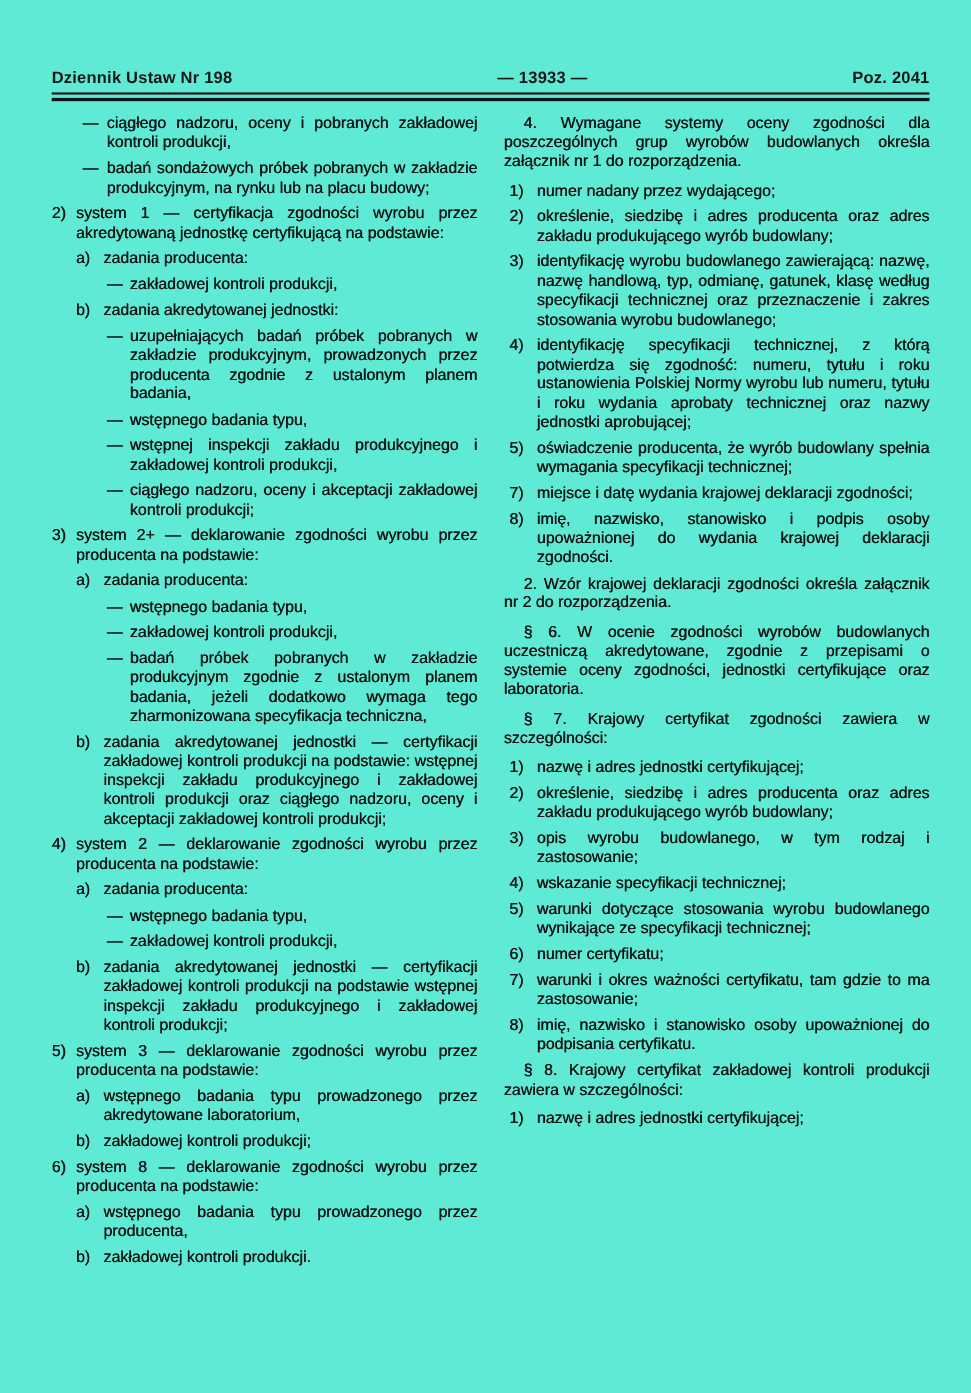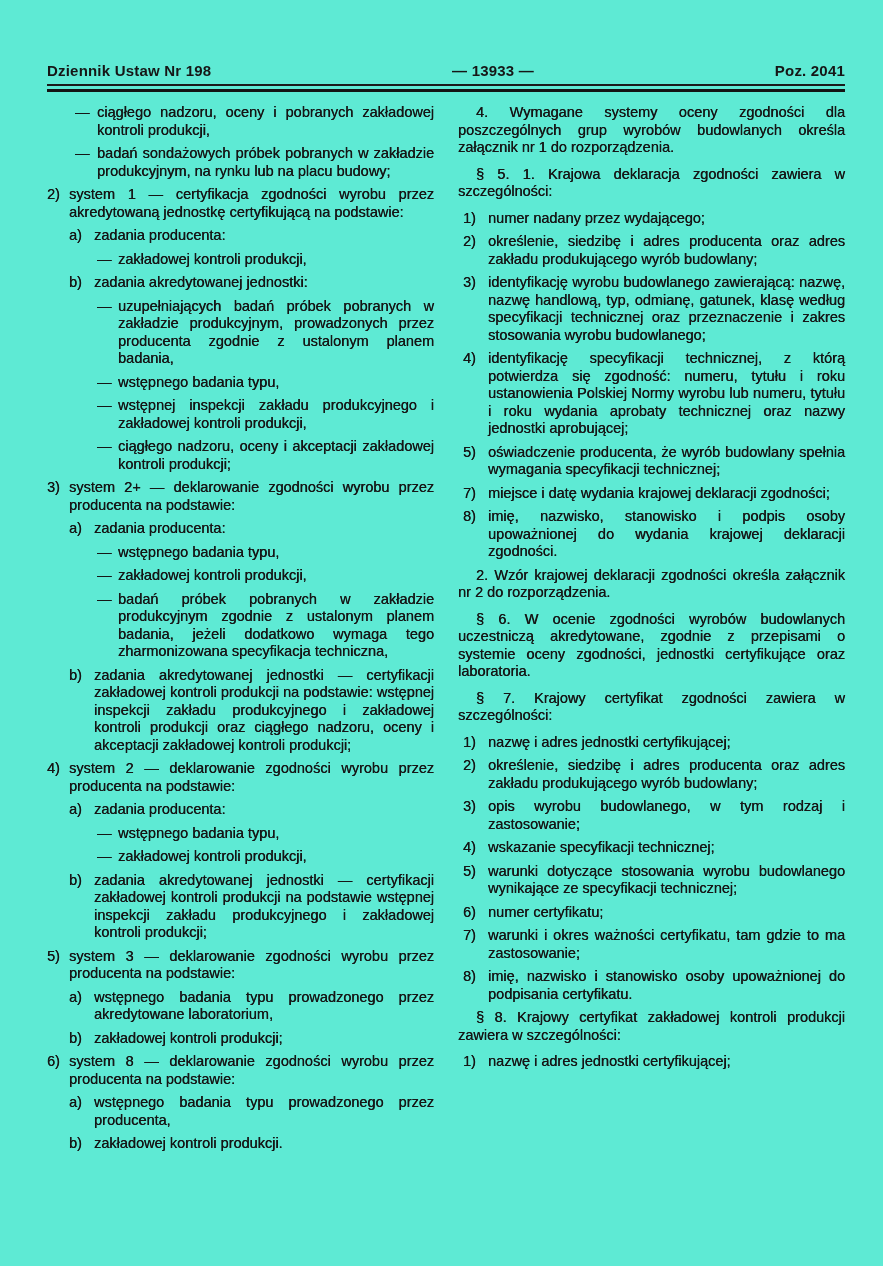--- a/index.html
+++ b/index.html
@@ -76,21 +76,20 @@
       <div class="row num"><span class="mk">5)</span><span>system 3 — deklarowanie zgodności wyrobu przez producenta na podstawie:</span></div>
       <div class="row subL"><span class="mk">a)</span><span>wstępnego badania typu prowadzonego przez akredytowane laboratorium,</span></div>
       <div class="row subL"><span class="mk">b)</span><span>zakładowej kontroli produkcji;</span></div>
       <div class="row num"><span class="mk">6)</span><span>system 8 — deklarowanie zgodności wyrobu przez producenta na podstawie:</span></div>
       <div class="row subL"><span class="mk">a)</span><span>wstępnego badania typu prowadzonego przez producenta,</span></div>
       <div class="row subL"><span class="mk">b)</span><span>zakładowej kontroli produkcji.</span></div>
     </div>
 
     <div class="col">
       <div class="row para">4. Wymagane systemy oceny zgodności dla poszczególnych grup wyrobów budowlanych określa załącznik nr 1 do rozporządzenia.</div>
-      <div class="row para">§ 5. 1. Krajowa deklaracja zgodności zawiera w szczególności:</div>
       <div class="row numR"><span class="mk">1)</span><span>numer nadany przez wydającego;</span></div>
       <div class="row numR"><span class="mk">2)</span><span>określenie, siedzibę i adres producenta oraz adres zakładu produkującego wyrób budowlany;</span></div>
       <div class="row numR"><span class="mk">3)</span><span>identyfikację wyrobu budowlanego zawierającą: nazwę, nazwę handlową, typ, odmianę, gatunek, klasę według specyfikacji technicznej oraz przeznaczenie i zakres stosowania wyrobu budowlanego;</span></div>
       <div class="row numR"><span class="mk">4)</span><span>identyfikację specyfikacji technicznej, z którą potwierdza się zgodność: numeru, tytułu i roku ustanowienia Polskiej Normy wyrobu lub numeru, tytułu i roku wydania aprobaty technicznej oraz nazwy jednostki aprobującej;</span></div>
       <div class="row numR"><span class="mk">5)</span><span>oświadczenie producenta, że wyrób budowlany spełnia wymagania specyfikacji technicznej;</span></div>
       <div class="row numR"><span class="mk">7)</span><span>miejsce i datę wydania krajowej deklaracji zgodności;</span></div>
       <div class="row numR"><span class="mk">8)</span><span>imię, nazwisko, stanowisko i podpis osoby upoważnionej do wydania krajowej deklaracji zgodności.</span></div>
       <div class="row para">2. Wzór krajowej deklaracji zgodności określa załącznik nr 2 do rozporządzenia.</div>
       <div class="row para">§ 6. W ocenie zgodności wyrobów budowlanych uczestniczą akredytowane, zgodnie z przepisami o systemie oceny zgodności, jednostki certyfikujące oraz laboratoria.</div>
       <div class="row para">§ 7. Krajowy certyfikat zgodności zawiera w szczególności:</div>

